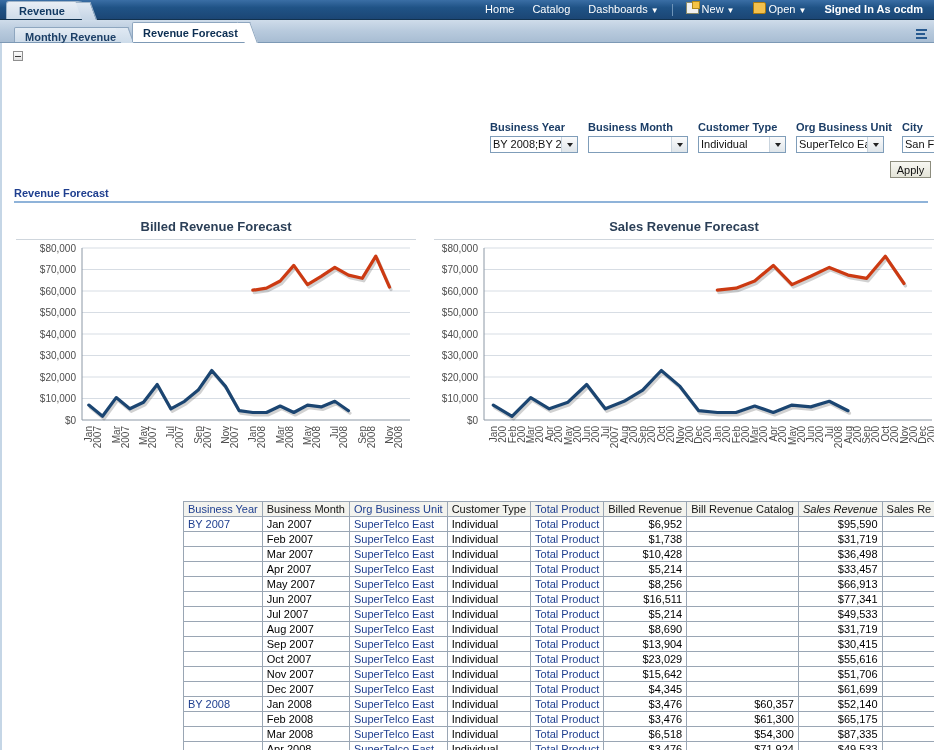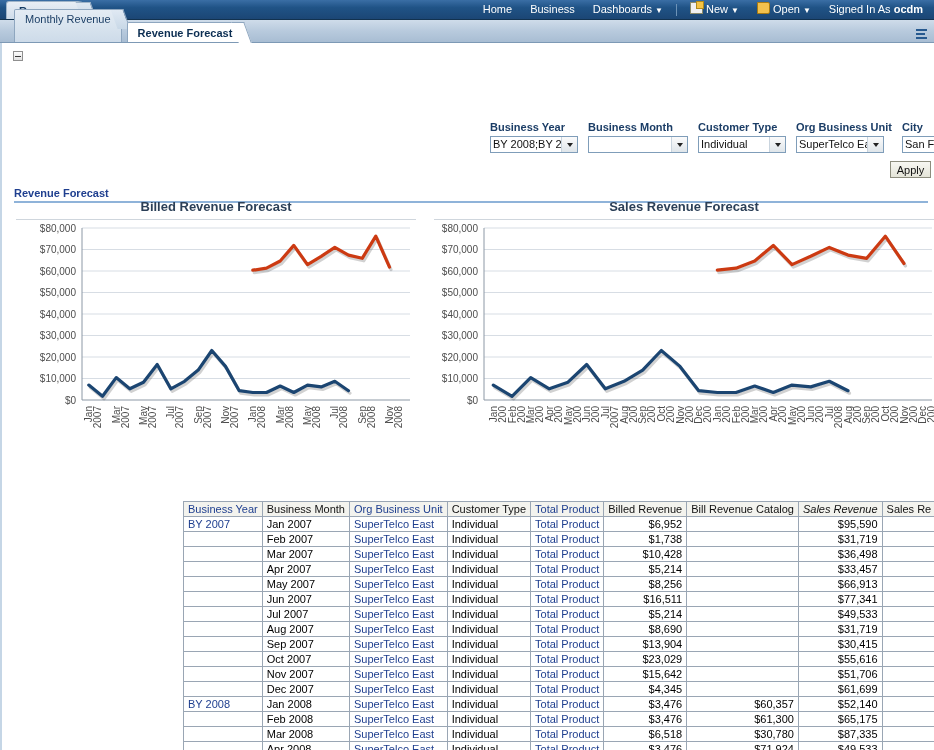--- a/index.html
+++ b/index.html
@@ -72,47 +72,48 @@
     margin-right: 3px;
   }
   .ic-new { background: #f0f0f0; border: 1px solid #8a8a6a; position: relative; }
   .ic-new::after {
     content: "";
     position: absolute; right: -2px; top: -2px;
     width: 6px; height: 6px;
     background: #f5c344; border: 1px solid #b08a1a;
   }
   .ic-open { background: #f2c14e; border: 1px solid #a87a12; border-radius: 0 2px 2px 0;}
-  .signed { color: #dce9f5; }
+  .signed { color: #dce9f5; font-weight: bold; }
   .signed b { color: #ffffff; }
 
   
   .tabstrip {
     position: relative;
     height: 22px;
     background: linear-gradient(to bottom, #cfdcea 0%, #b8cadd 50%, #a8bdd3 100%);
     border-bottom: 1px solid #7d99b5;
     display: flex;
     align-items: flex-end;
     padding-left: 14px;
   }
   .dtab {
-    height: 33px;
+    height: 15px;
     line-height: 19px;
     padding: 0 10px 0 10px;
     margin-right: 5px;
     font-size: 11px;
     color: #1c3f66;
     background: linear-gradient(to bottom, #e4ecf4 0%, #cddbe9 100%);
     border: 1px solid #8ea6bf;
     border-bottom: none;
     border-radius: 2px 7px 0 0;
     position: relative;
     box-sizing: border-box;
     white-space: nowrap;
+    font-weight: bold;
   }
   .dtab::after {
     content: "";
     position: absolute;
     right: -6px; top: -1px;
     width: 12px; height: 19px;
     background: linear-gradient(to bottom, #e0e9f3 0%, #c8d8e7 100%);
     border-right: 1px solid #8ea6bf;
     border-top: 1px solid #8ea6bf;
     transform: skewX(20deg);
@@ -234,21 +235,21 @@
   .section-rule {
     position: absolute;
     left: 12px; top: 158px;
     width: 914px; height: 2px;
     background: #8fb3d9;
   }
 
   
   .chart {
     position: absolute;
-    top: 152px;
+    top: 172px;
     height: 285px;
   }
   #chart-billed { left: 14px;  width: 400px; }
   #chart-sales  { left: 432px; width: 500px; }
   .chart-title {
     text-align: center;
     font-size: 13px; font-weight: bold;
     color: #2b3f57;
     padding-top: 4px;
   }
@@ -307,21 +308,21 @@
   .c-sr { width: 90px; font-style: italic; }
   .c-srf { width: 60px; }
 </style>
 </head>
 <body>
 
 <div class="topbar">
   <div class="app-tab">Revenue</div>
   <div class="topnav">
     <a href="#" class="tn">Home</a>
-    <a href="#" class="tn">Business</a>
+    <a href="#" class="tn">Catalog</a>
     <a href="#" class="tn"><span>Dashboards</span><span class="caret">▼</span></a>
     <div class="sep"></div>
     <a href="#" class="tn"><span class="ic-new"></span><span>New</span><span class="caret">▼</span></a>
     <a href="#" class="tn"><span class="ic-open"></span><span>Open</span><span class="caret">▼</span></a>
     <span class="tn signed"><span>Signed In As</span> <b>ocdm</b></span>
   </div>
 </div>
 
 <div class="tabstrip">
   <div class="dtab">Monthly Revenue</div>
@@ -762,21 +763,21 @@
           <td class="num">$65,175</td>
           <td class="num"></td>
         </tr>
         <tr>
           <td class="yr"></td>
           <td class="">Mar 2008</td>
           <td class="link">SuperTelco East</td>
           <td class="">Individual</td>
           <td class="link">Total Product</td>
           <td class="num">$6,518</td>
-          <td class="num">$30,780</td>
+          <td class="num">$54,300</td>
           <td class="num">$87,335</td>
           <td class="num"></td>
         </tr>
         <tr>
           <td class="yr"></td>
           <td class="">Apr 2008</td>
           <td class="link">SuperTelco East</td>
           <td class="">Individual</td>
           <td class="link">Total Product</td>
           <td class="num">$3,476</td>

